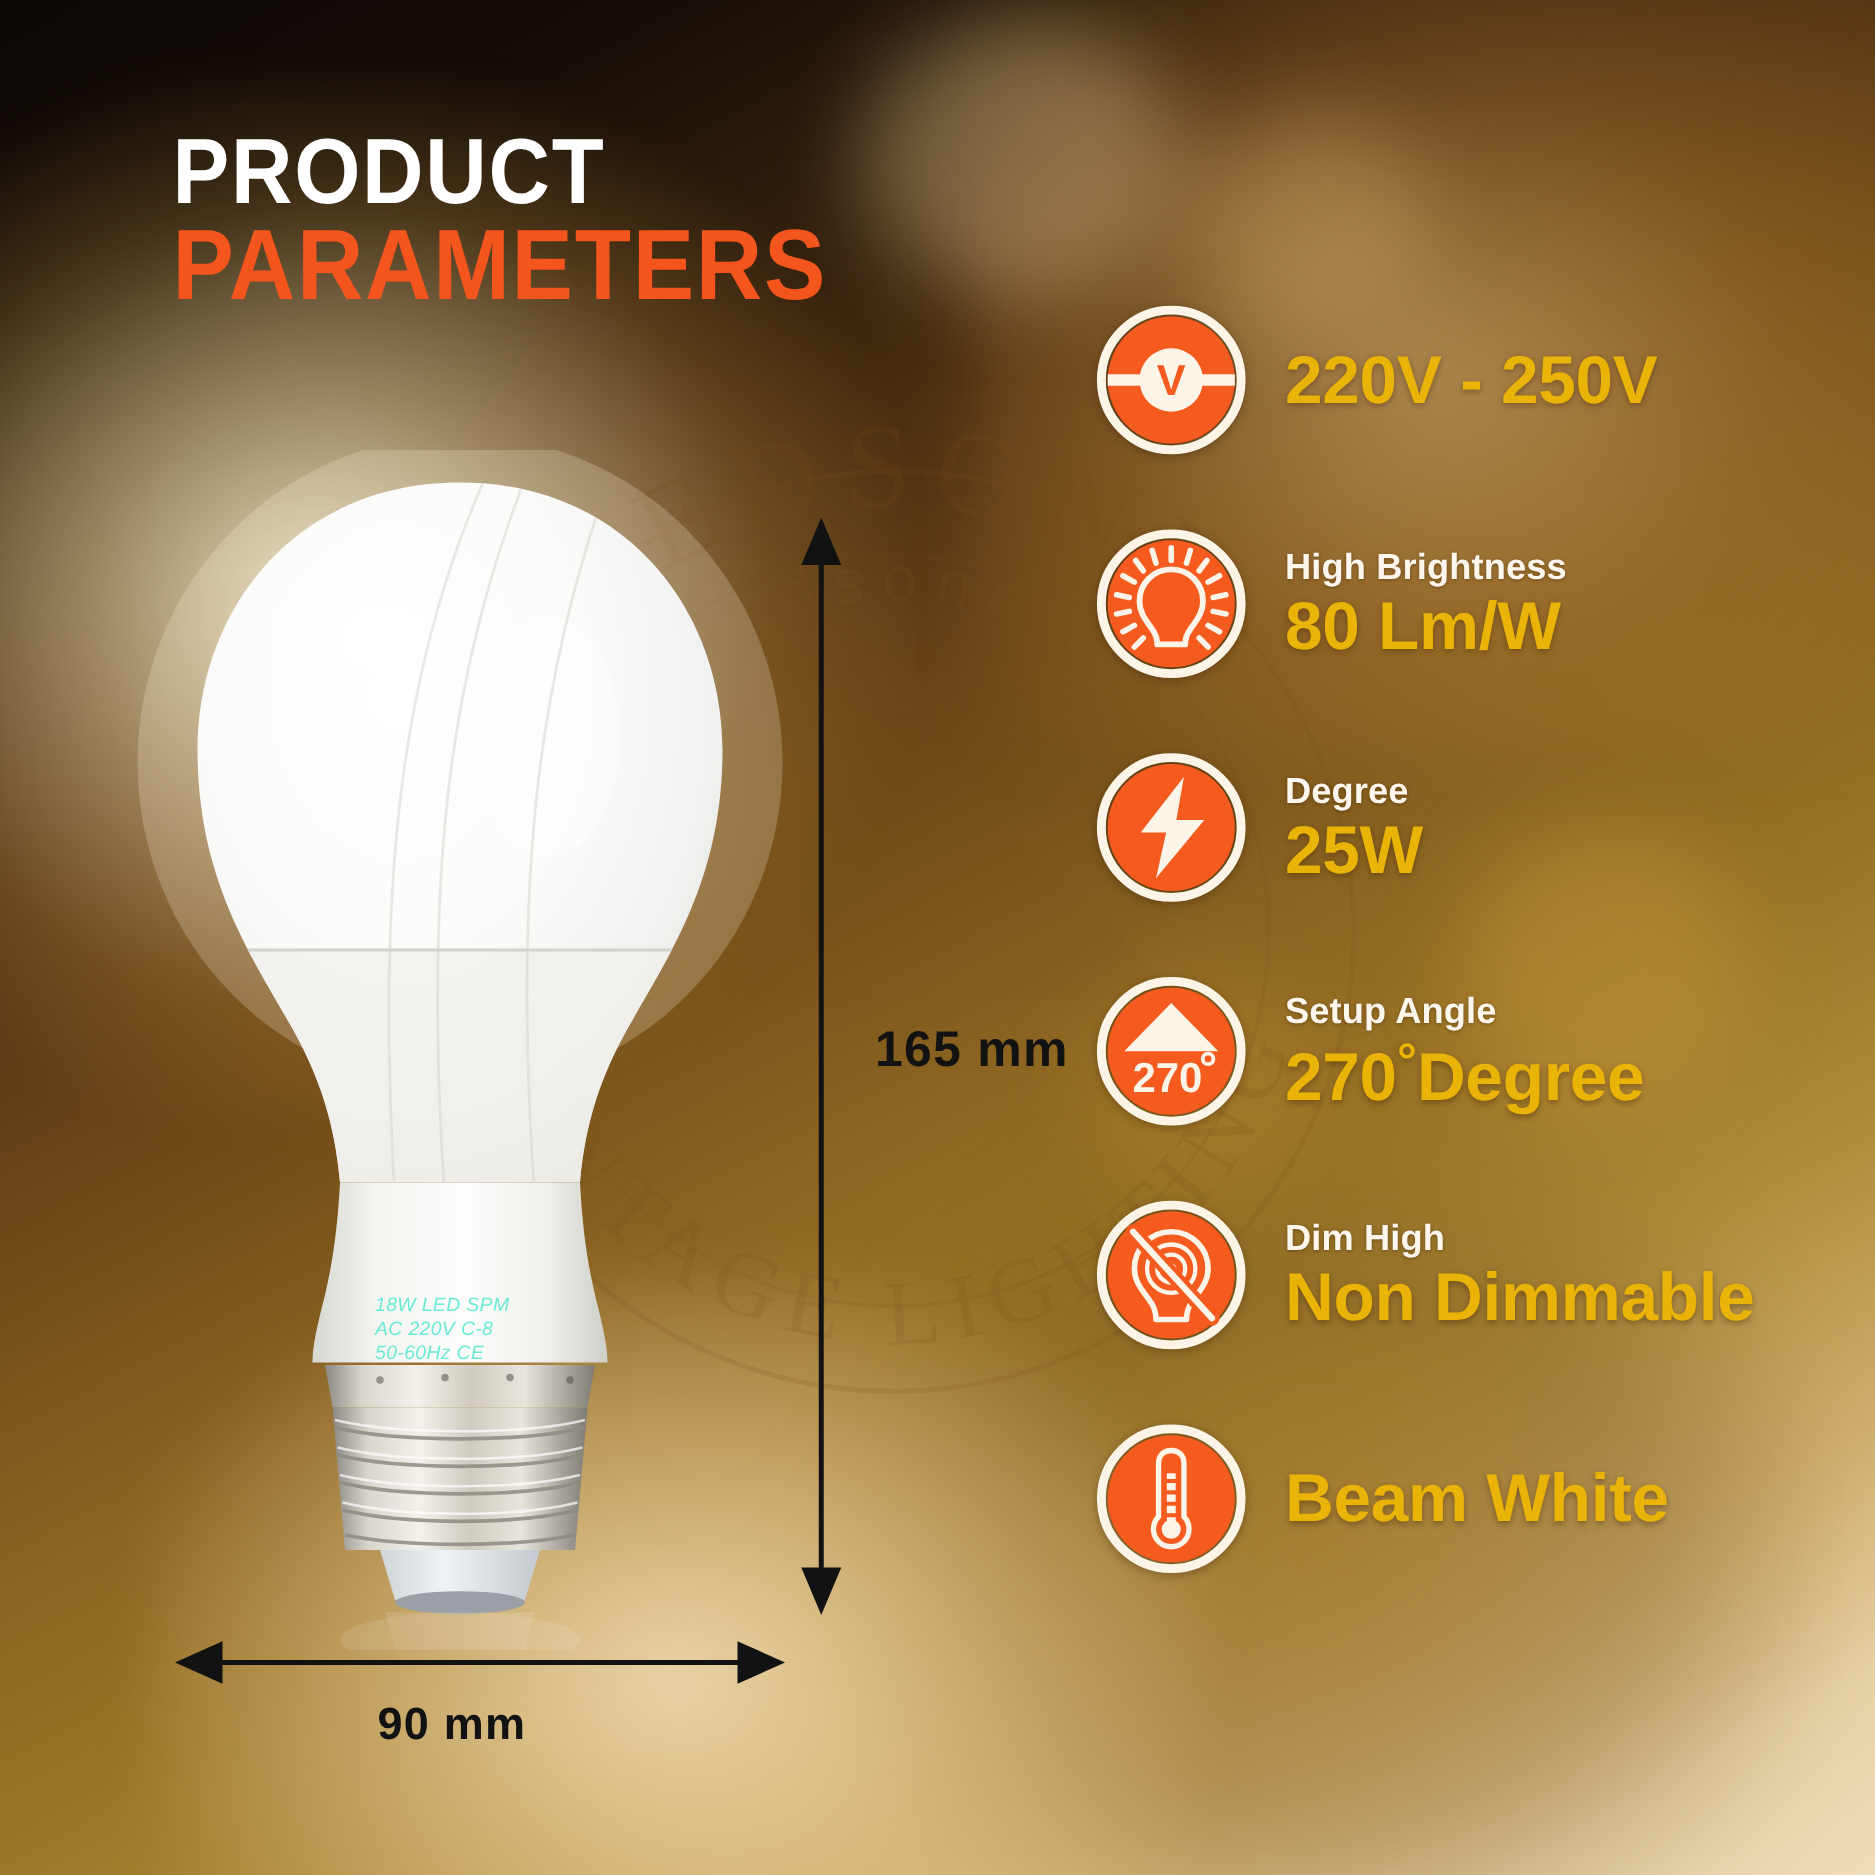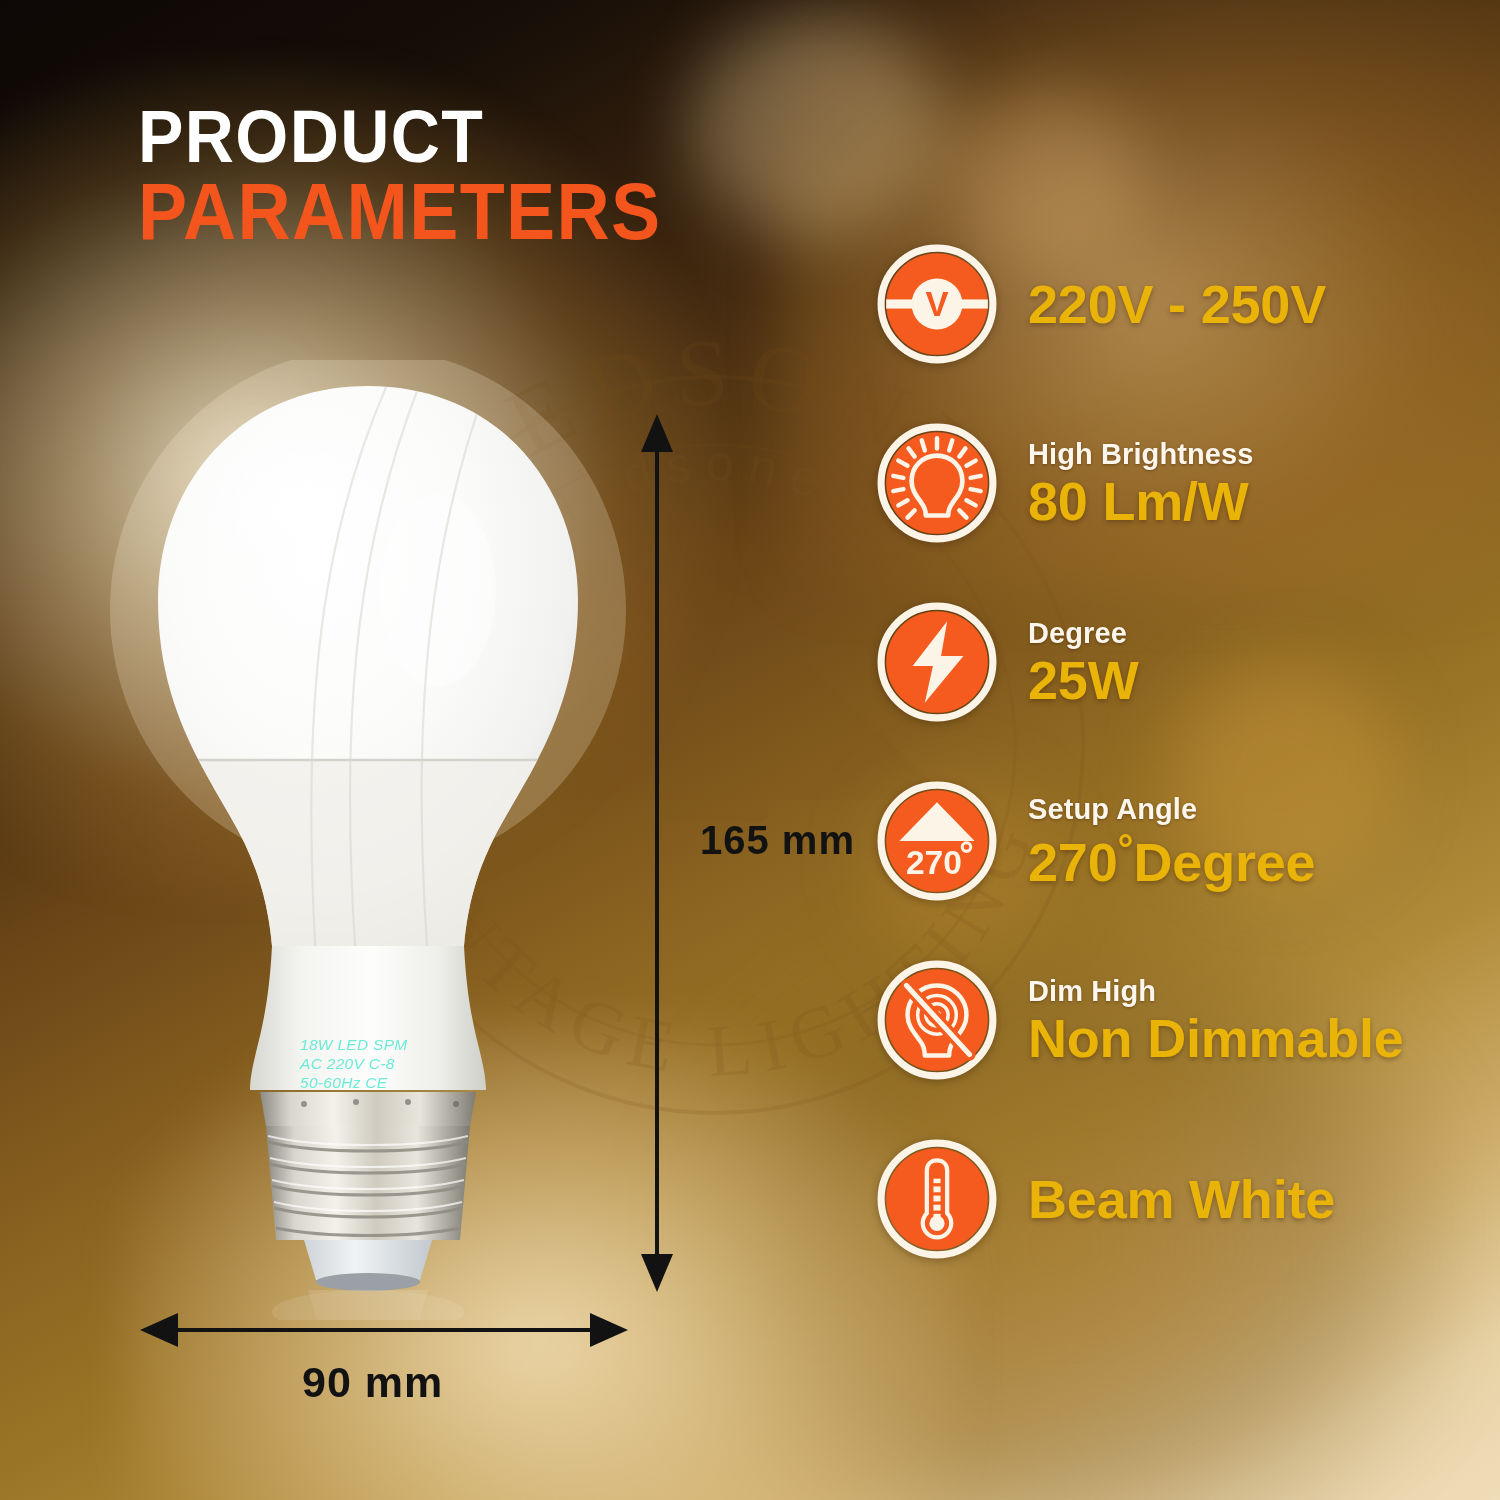--- a/index.html
+++ b/index.html
@@ -171,21 +171,21 @@
   }
   .dim-v {
     left: 700px;
     top: 818px;
     font-size: 40px;
     letter-spacing: 1px;
   }
   .dim-h {
     left: 302px;
     top: 1358px;
-    font-size: 43px;
+    font-size: 36px;
     letter-spacing: 1px;
     text-align: center;
   }
 
   
   .specs {
     position: absolute;
     left: 876px;
     top: 228px;
     width: 600px;

